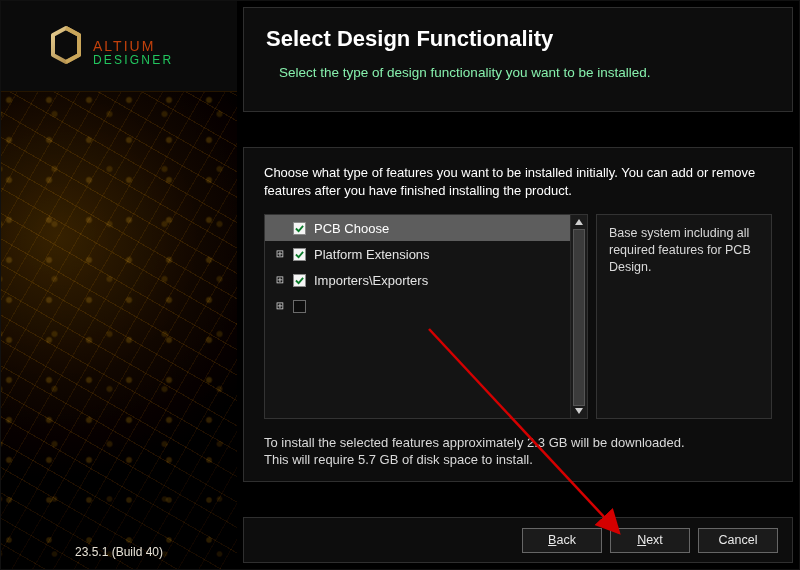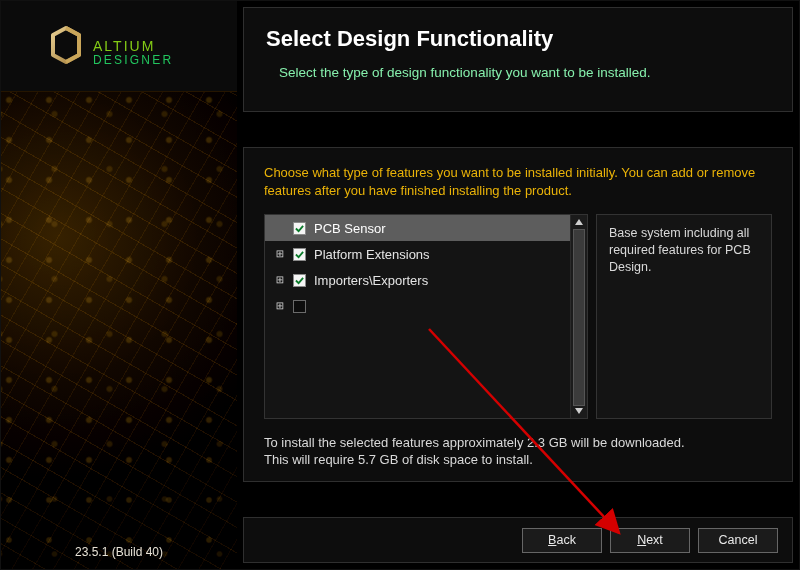--- a/index.html
+++ b/index.html
@@ -21,30 +21,30 @@
       radial-gradient(circle at 60% 55%,rgba(0,0,0,0.9) 0 28px,transparent 30px),
       radial-gradient(circle at 25% 70%,rgba(0,0,0,0.85) 0 18px,transparent 20px);
     mix-blend-mode:screen;opacity:0.6;}
   .pcb-art::after{content:"";position:absolute;inset:0;
     background:
       radial-gradient(circle at 20% 20%,rgba(255,200,90,0.35) 0 2px,transparent 4px) 0 0/40px 40px,
       radial-gradient(circle at 70% 40%,rgba(255,200,90,0.25) 0 2px,transparent 4px) 0 0/55px 55px;
     opacity:0.5;}
   .logo{position:absolute;left:48px;top:22px;display:flex;align-items:center;gap:10px;}
   .logo-text{line-height:1.05;}
-  .logo-text .line1{font-size:14px;letter-spacing:2px;color:#84cc16;margin-top:16px;}
+  .logo-text .line1{font-size:14px;letter-spacing:2px;color:#c2410c;margin-top:16px;}
   .logo-text .line2{font-size:12px;letter-spacing:2.2px;color:#22c55e;}
   .version{position:absolute;left:0;right:0;bottom:10px;text-align:center;font-size:12px;color:#e7e2d6;text-shadow:0 0 4px #000;}
   
   .main{position:absolute;left:236px;top:0;right:0;bottom:0;display:flex;flex-direction:column;gap:29px;}
   .header{border:1px solid #2f2f2f;margin:6px 6px 0 6px;padding:18px 22px 18px 22px;background:#0d0d0d;}
   .header h1{margin:0 0 10px 0;font-size:22px;font-weight:700;color:#fff;}
   .header p{margin:13px;font-size:13.5px;color:#86efac;}
   .body{border:1px solid #2f2f2f;margin:6px 6px 6px 6px;padding:16px 20px 14px 20px;background:#0d0d0d;flex:1;display:flex;flex-direction:column;}
-  .instr{margin:0 0 14px 0;font-size:13px;color:#eab308;line-height:1.4;}
+  .instr{margin:0 0 14px 0;font-size:13px;color:#ffffff;line-height:1.4;}
   .features-wrap{display:flex;gap:8px;flex:1;min-height:0;}
   .feature-list{flex:1;border:1px solid #333;background:#141414;position:relative;display:flex;}
   .feature-items{flex:1;overflow:hidden;}
   .feature-row{display:flex;align-items:center;height:26px;padding-left:10px;gap:8px;color:#e5e5e5;font-size:13px;}
   .feature-row.selected{background:#5d5d5d;color:#fff;}
   .expander{width:10px;height:10px;line-height:10px;text-align:center;color:#cfcfcf;font-size:10px;user-select:none;}
   .expander.blank{visibility:hidden;}
   .checkbox{width:13px;height:13px;border:1px solid #8a8a8a;background:#f5f5f5;display:flex;align-items:center;justify-content:center;box-sizing:border-box;}
   .checkbox.checked svg{display:block;}
   .checkbox svg{display:none;}
@@ -103,21 +103,21 @@
         <div class="feature-list">
           <div class="feature-items">
 
             <div class="feature-row selected">
               <span class="expander blank">⊞</span>
               <span class="checkbox checked">
                 <svg width="9" height="9" viewBox="0 0 10 10">
                     <path d="M1 5 L4 8 L9 2" stroke="#0a7a2a" stroke-width="2" fill="none"></path>
                   </svg>
               </span>
-              <span>PCB Sensor</span>
+              <span>PCB Choose</span>
             </div>
 
             <div class="feature-row">
               <span class="expander">⊞</span>
               <span class="checkbox checked">
                 <svg width="9" height="9" viewBox="0 0 10 10">
                     <path d="M1 5 L4 8 L9 2" stroke="#0a7a2a" stroke-width="2" fill="none"></path>
                   </svg>
               </span>
               <span>Platform Extensions</span>

